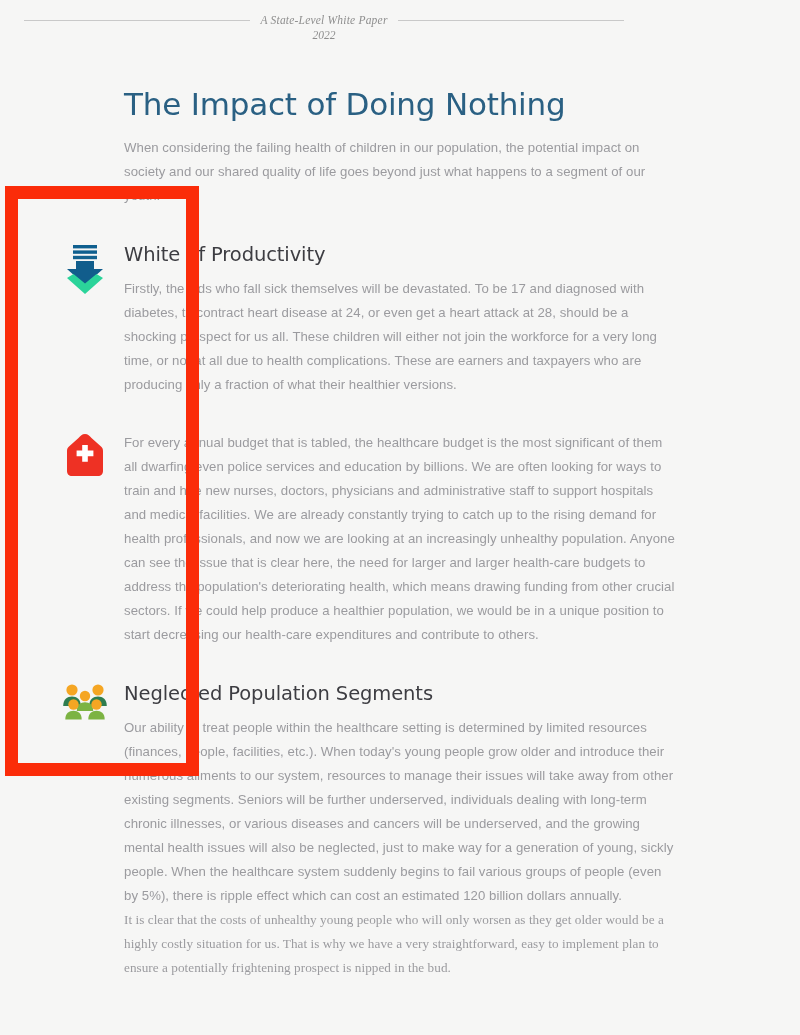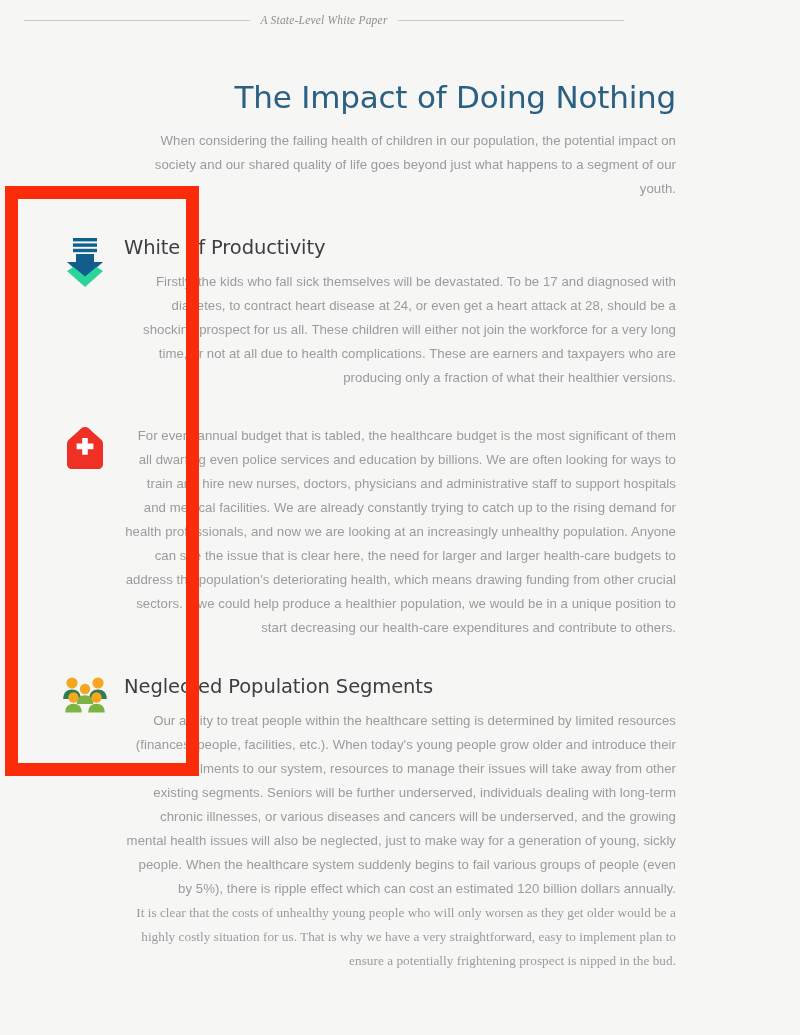--- a/index.html
+++ b/index.html
@@ -47,24 +47,23 @@
     font-family: "Liberation Serif", serif;
     font-style: italic;
     font-size: 11.5px;
     color: #8e8e8e;
     margin-top: 3px;
   }
 
   
   .page {
     position: absolute;
-    top: 77px;
+    top: 84px;
     left: 124px;
     width: 552px;
-    text-align: right;
   }
   h1.doc-title {
     font-family: "DejaVu Sans", sans-serif;
     font-weight: 400;
     font-size: 31px;
     line-height: 40px;
     color: #2a6083;
     margin: 0 0 12px 0;
     letter-spacing: -0.2px;
   }
@@ -126,20 +125,21 @@
 </style>
 </head>
 <body>
 
 <div class="runhead">
   <div class="runhead-row">
     <div class="runhead-rule"></div>
     <div class="runhead-title">A State-Level White Paper</div>
     <div class="runhead-rule"></div>
   </div>
+  <div class="runhead-year">2022</div>
 </div>
 
 <div class="page">
 
   <h1 class="doc-title">The Impact of Doing Nothing</h1>
   <p class="body-text">When considering the failing health of children in our population, the potential impact on society and our shared quality of life goes beyond just what happens to a segment of our youth.</p>
 
   <div class="section">
     <div class="section-icon">
       <svg width="44" height="52" viewBox="0 0 44 52" aria-hidden="true">

